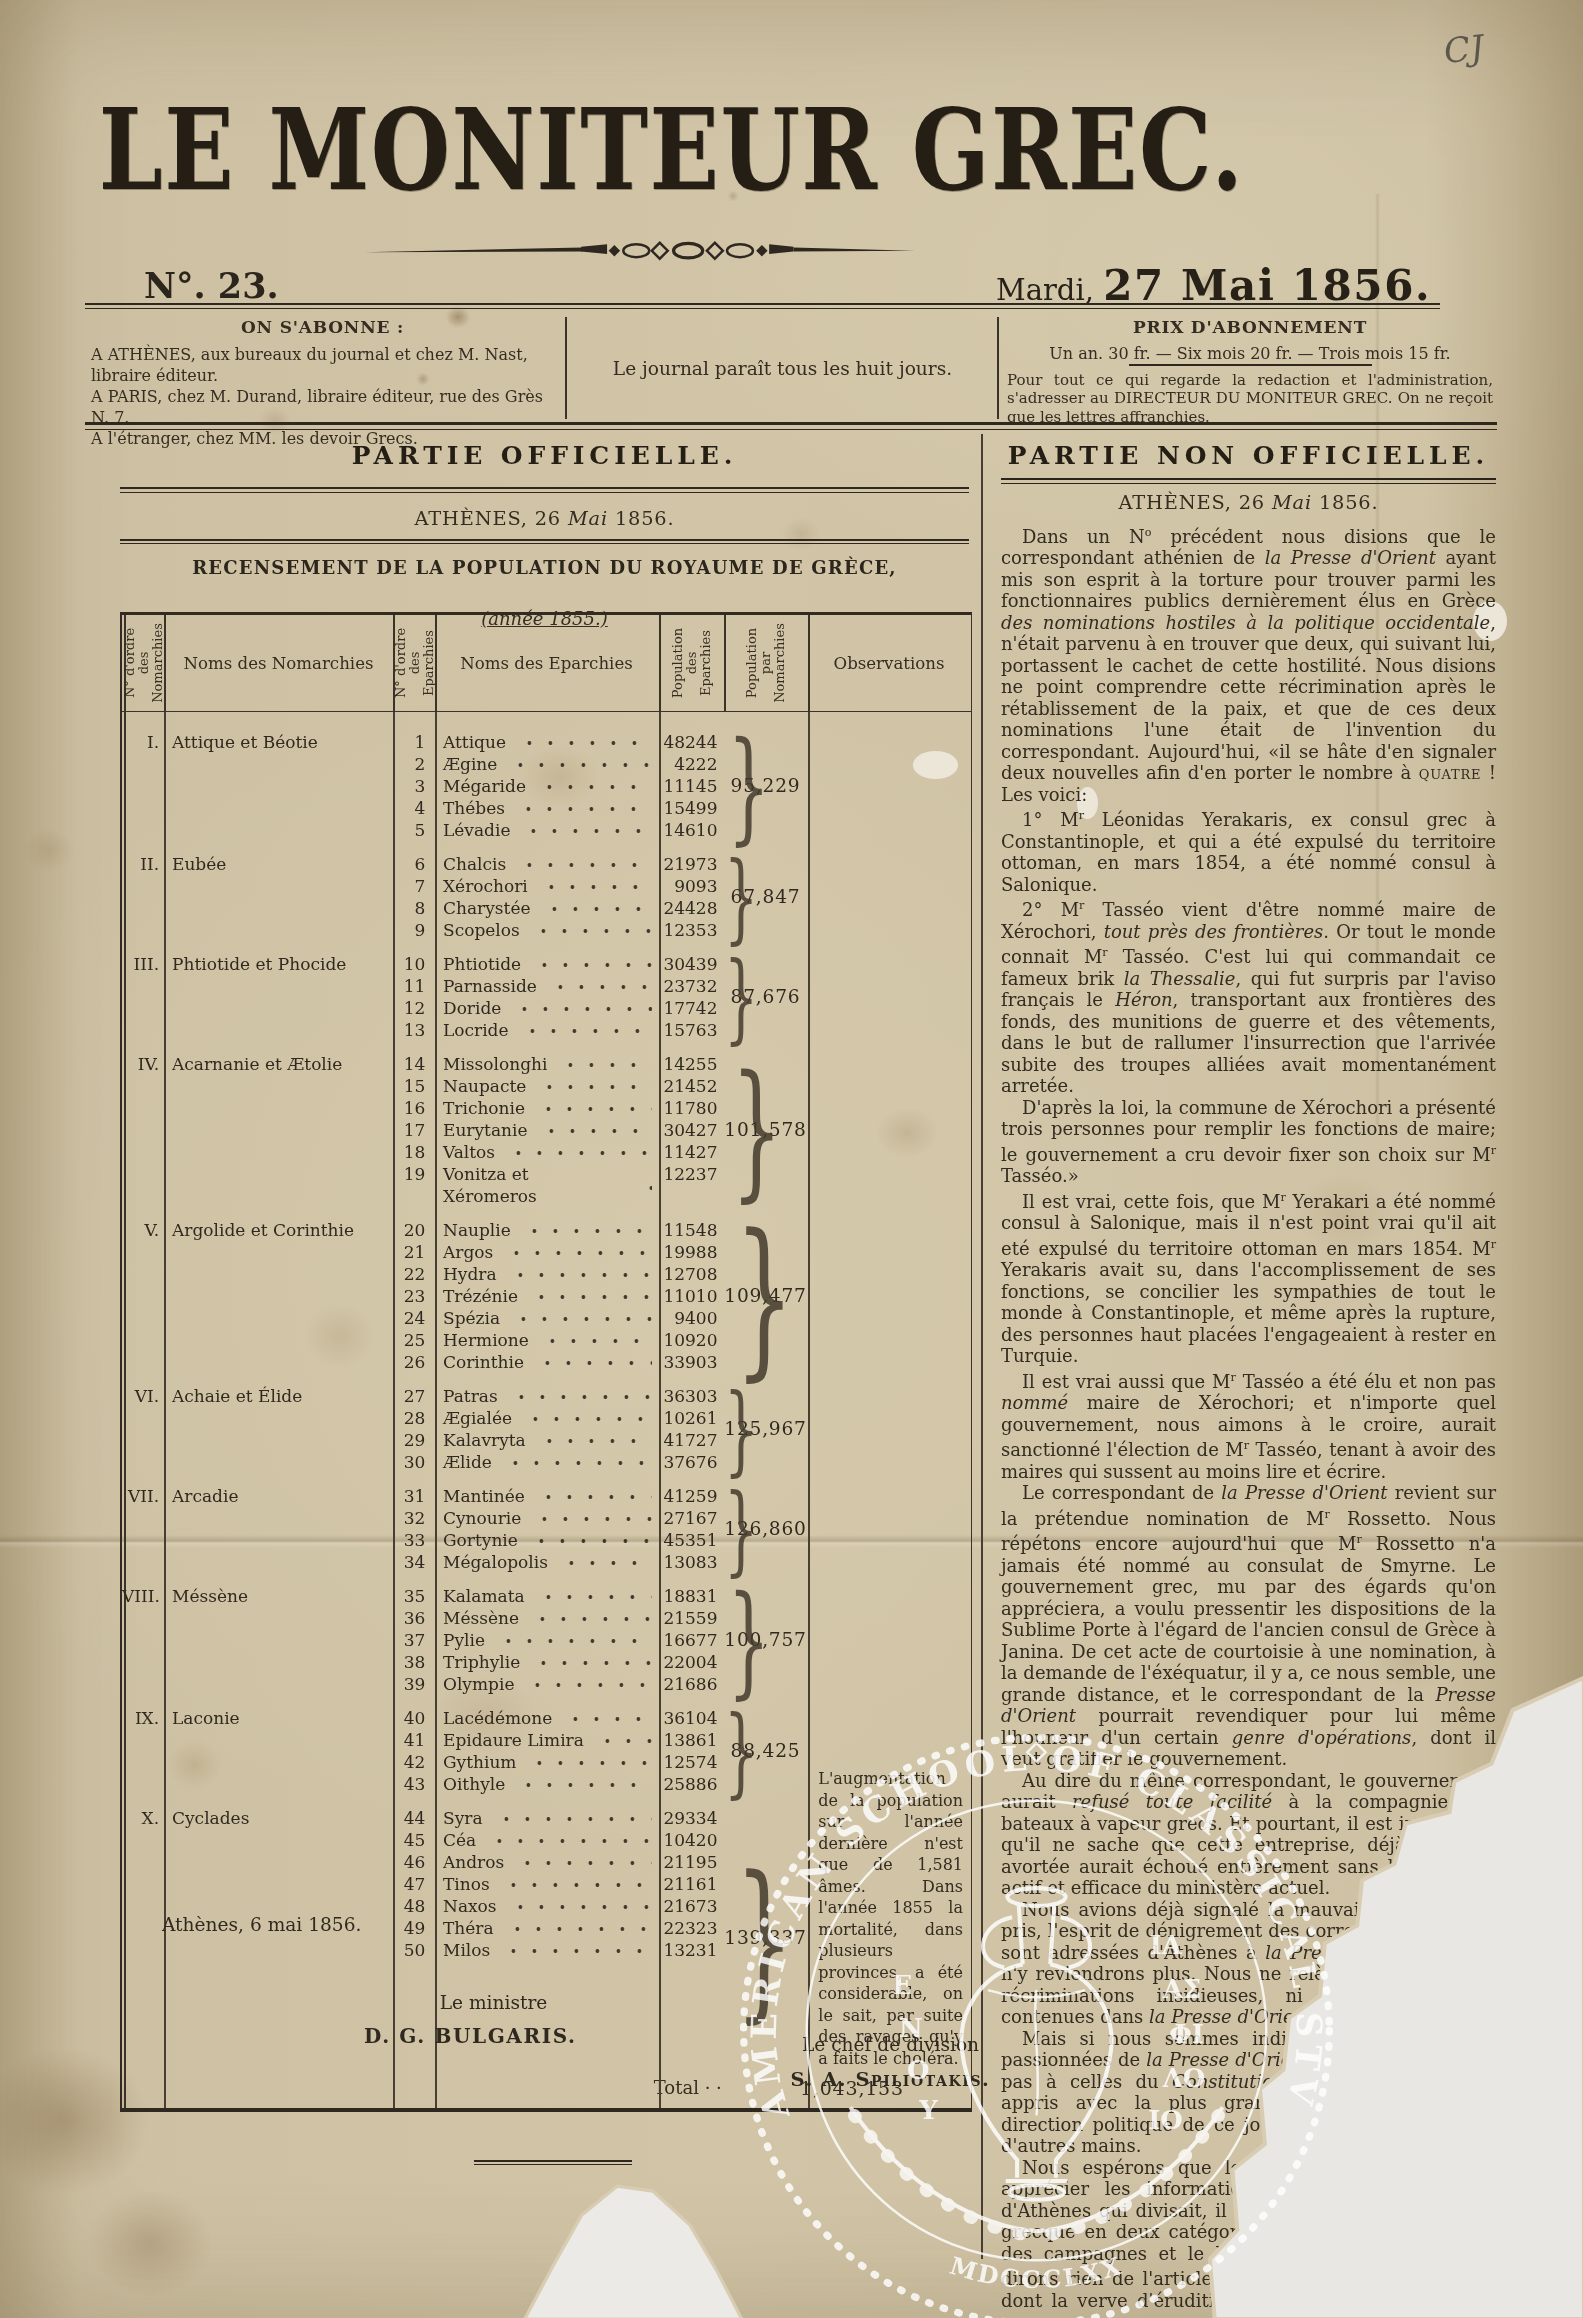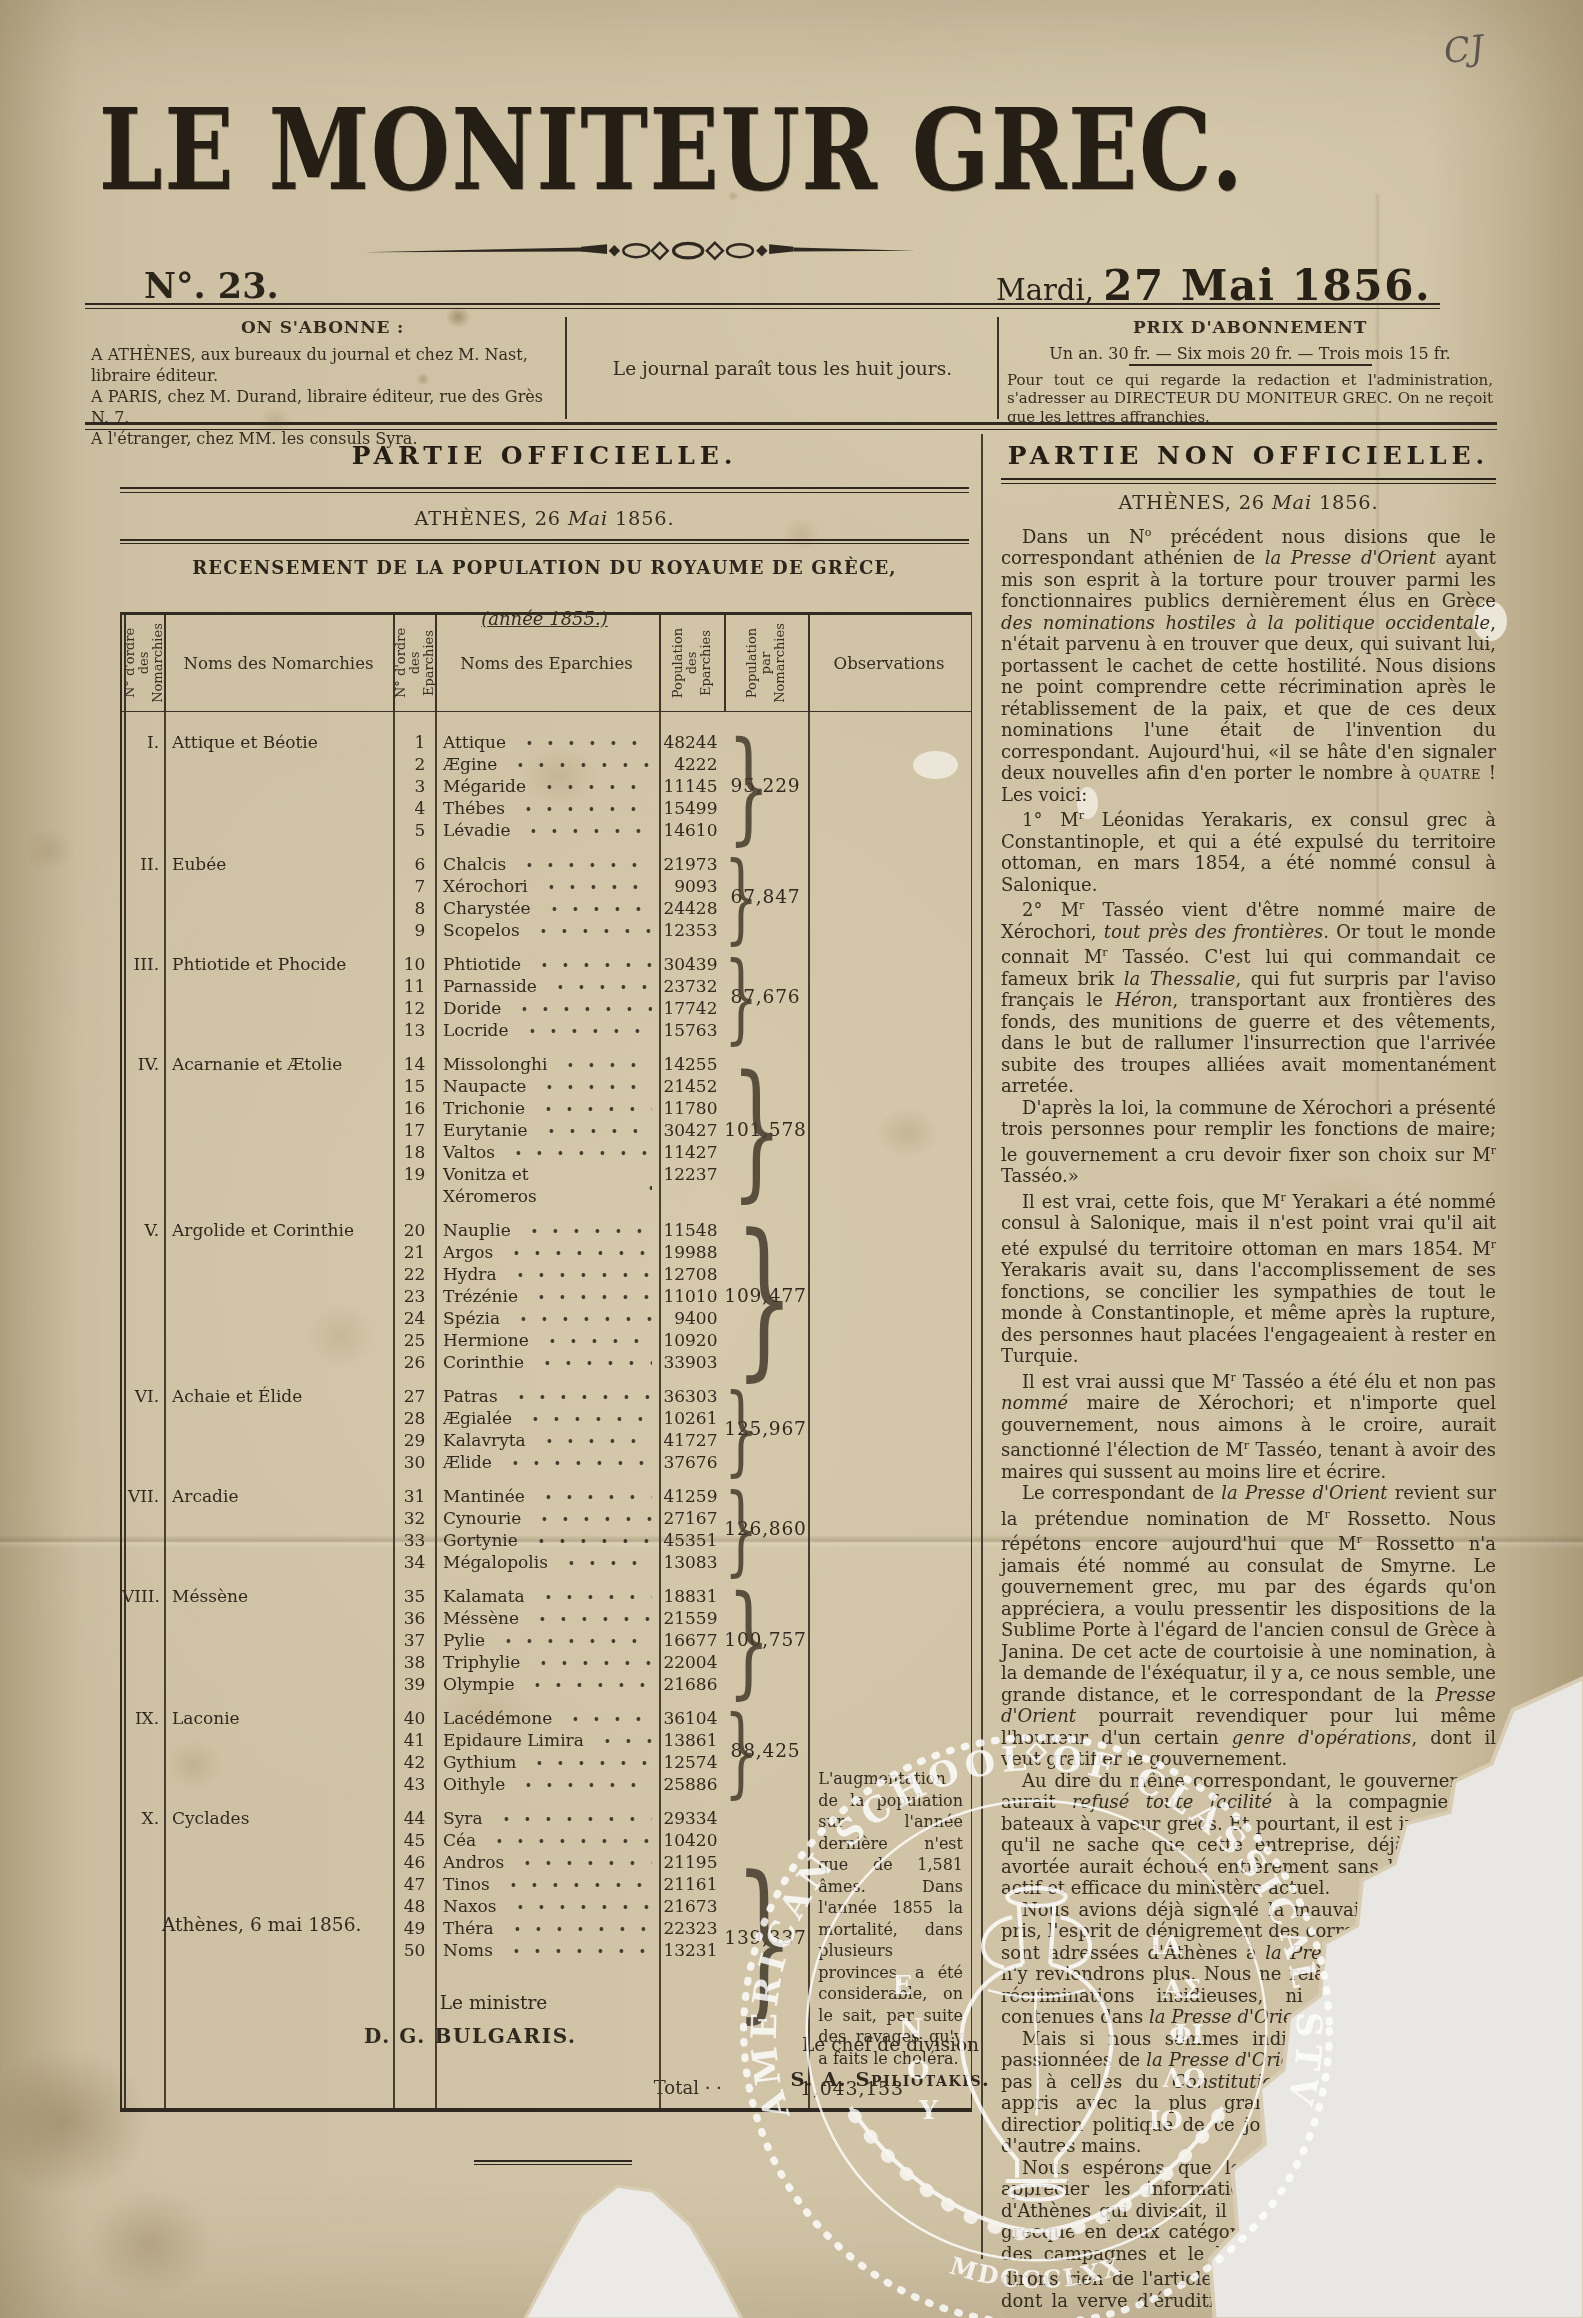--- a/index.html
+++ b/index.html
@@ -146,21 +146,21 @@
     <span class="d1">Mardi, </span><span class="d2">27 Mai 1856.</span>
   </div>
 
   <div class="abs rule-thin2" style="left:85px;top:303px;width:1355px;"></div>
 
   <div class="abs infobar-cell" style="left:91px;width:463px;">
     <div class="sub-head">ON S'ABONNE :</div>
     <div class="sub-lines" id="sub-lines">
         <div class="sub-line">A ATHÈNES, aux bureaux du journal et chez M. Nast, libraire éditeur.</div>
         <div class="sub-line">A PARIS, chez M. Durand, libraire éditeur, rue des Grès N. 7.</div>
-        <div class="sub-line">A l'étranger, chez MM. les consuls Syra.</div>
+        <div class="sub-line">A l'étranger, chez MM. les devoir Grecs.</div>
       </div>
   </div>
   <div class="abs vdiv" style="left:565px;top:317px;height:102px;"></div>
   <div class="abs infobar-cell freq" style="left:575px;width:415px;">Le journal paraît tous les huit jours.</div>
   <div class="abs vdiv" style="left:997px;top:317px;height:102px;"></div>
   <div class="abs infobar-cell" style="left:1007px;width:486px;">
     <div class="sub-head">PRIX D'ABONNEMENT</div>
     <div class="price-line">Un an. 30 fr. — Six mois 20 fr. — Trois mois 15 fr.</div>
     <div class="price-rule"></div>
     <div class="price-note">Pour tout ce qui regarde la redaction et l'administration, s'adresser au DIRECTEUR DU MONITEUR GREC. On ne reçoit que les lettres affranchies.</div>
@@ -663,21 +663,21 @@
             </div>
             <div class="erow">
               <span>Naxos</span>
               <span class="dots"></span>
             </div>
             <div class="erow">
               <span>Théra</span>
               <span class="dots"></span>
             </div>
             <div class="erow">
-              <span>Noms</span>
+              <span>Milos</span>
               <span class="dots"></span>
             </div>
           </div>
           <div class="tc c5">
             <div class="">29334</div>
             <div class="">10420</div>
             <div class="">21195</div>
             <div class="">21161</div>
             <div class="">21673</div>
             <div class="">22323</div>

